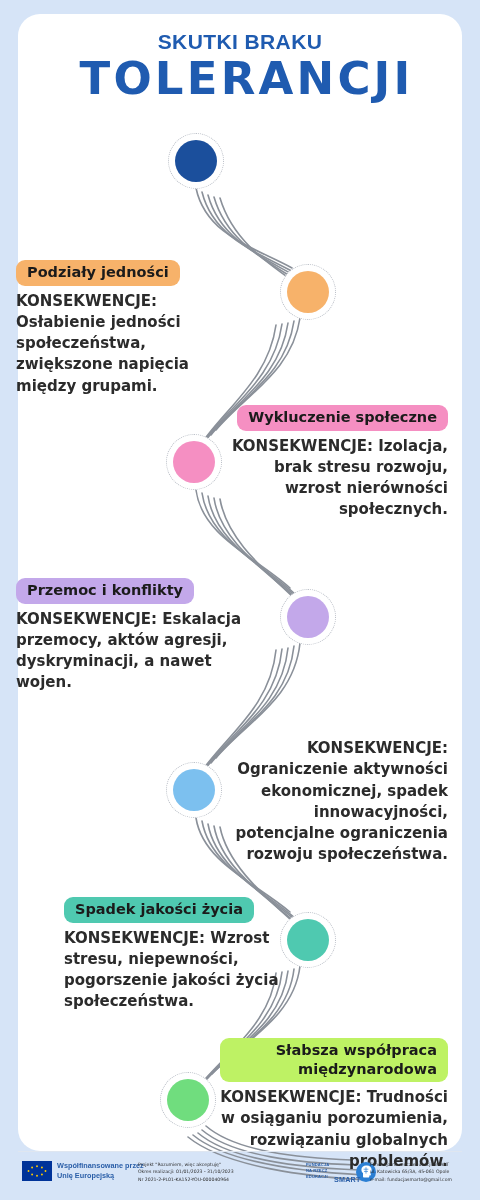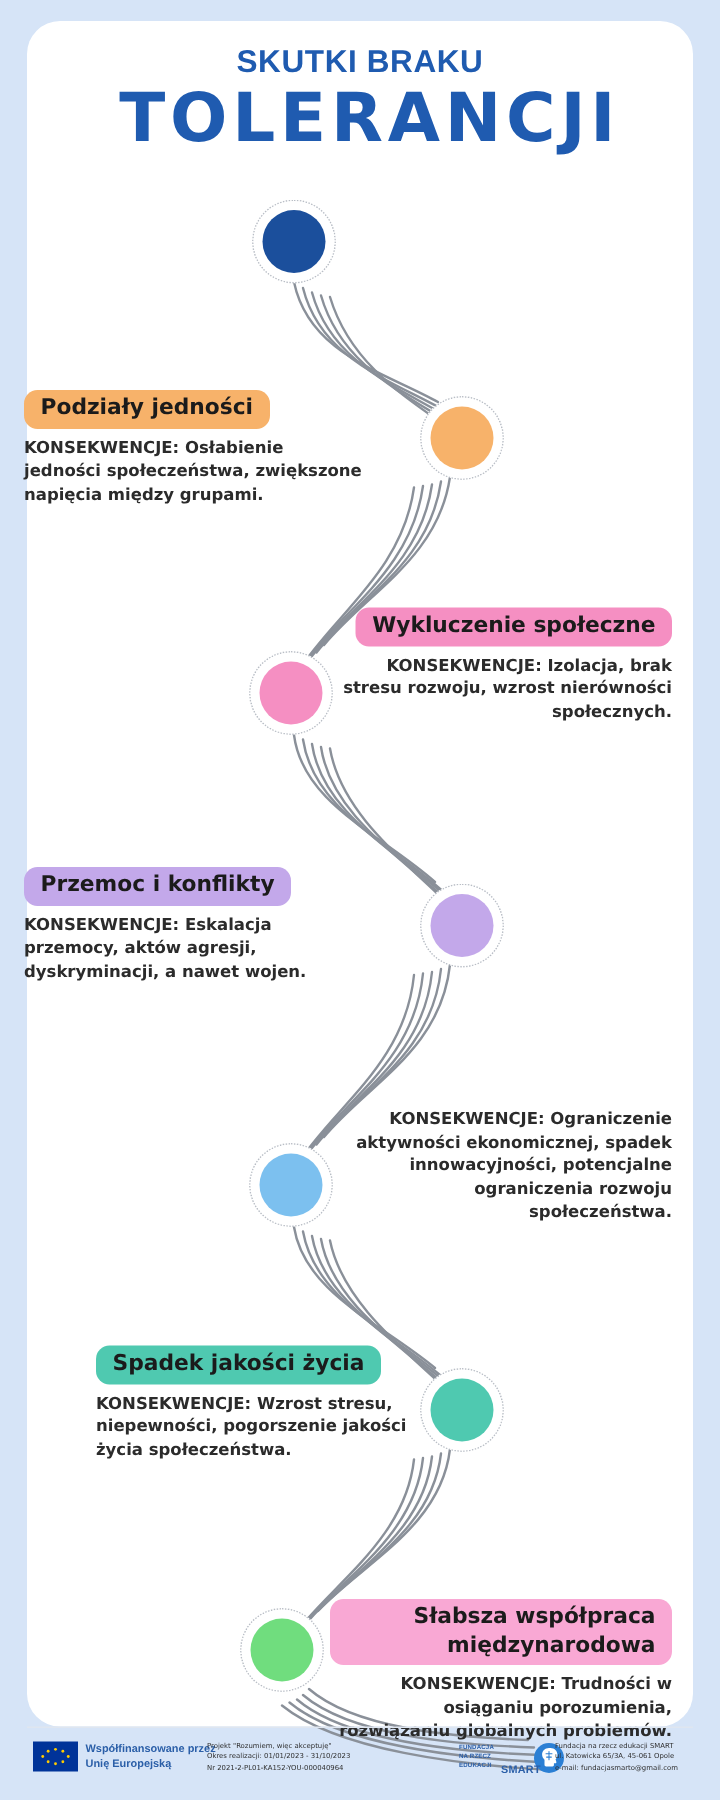--- a/index.html
+++ b/index.html
@@ -97,21 +97,21 @@
     padding: 3px 11px 4px 11px;
     border-radius: 9px;
     font-size: 14.5px;
     font-weight: bold;
     color: #1b1b1b;
     line-height: 1.28;
     font-family: "DejaVu Sans", sans-serif;
   }
   .step-desc {
     margin-top: 5px;
-    font-size: 11px;
+    font-size: 15px;
     font-weight: bold;
     color: #2b2b2b;
     line-height: 1.42;
     font-family: "DejaVu Sans", sans-serif;
   }
 
   
   #footer {
     position: absolute;
     left: 18px;
@@ -264,21 +264,21 @@
   <div class="step right" style="top:733px;">
     <div class="step-desc">KONSEKWENCJE: Ograniczenie aktywności ekonomicznej, spadek innowacyjności, potencjalne ograniczenia rozwoju społeczeństwa.</div>
   </div>
 
   <div class="step left" style="top:897px;margin-left:48px;">
     <div class="step-badge" style="background:#4fc9b0;">Spadek jakości życia</div>
     <div class="step-desc">KONSEKWENCJE: Wzrost stresu, niepewności, pogorszenie jakości życia społeczeństwa.</div>
   </div>
 
   <div class="step right" style="top:1038px;">
-    <div class="step-badge" style="background:#f9a8d4;margin-top:28px;">Słabsza współpraca międzynarodowa</div>
+    <div class="step-badge" style="background:#bef264;">Słabsza współpraca międzynarodowa</div>
     <div class="step-desc">KONSEKWENCJE: Trudności w osiąganiu porozumienia, rozwiązaniu globalnych problemów.</div>
   </div>
 
   <div id="footer">
     <div id="footer-rule"></div>
 
     <div class="foot-col" id="foot-eu">
       <div id="eu-flag">
         <svg width="30" height="20" viewBox="0 0 30 20" xmlns="http://www.w3.org/2000/svg">
           <g fill="#FFCC00">

